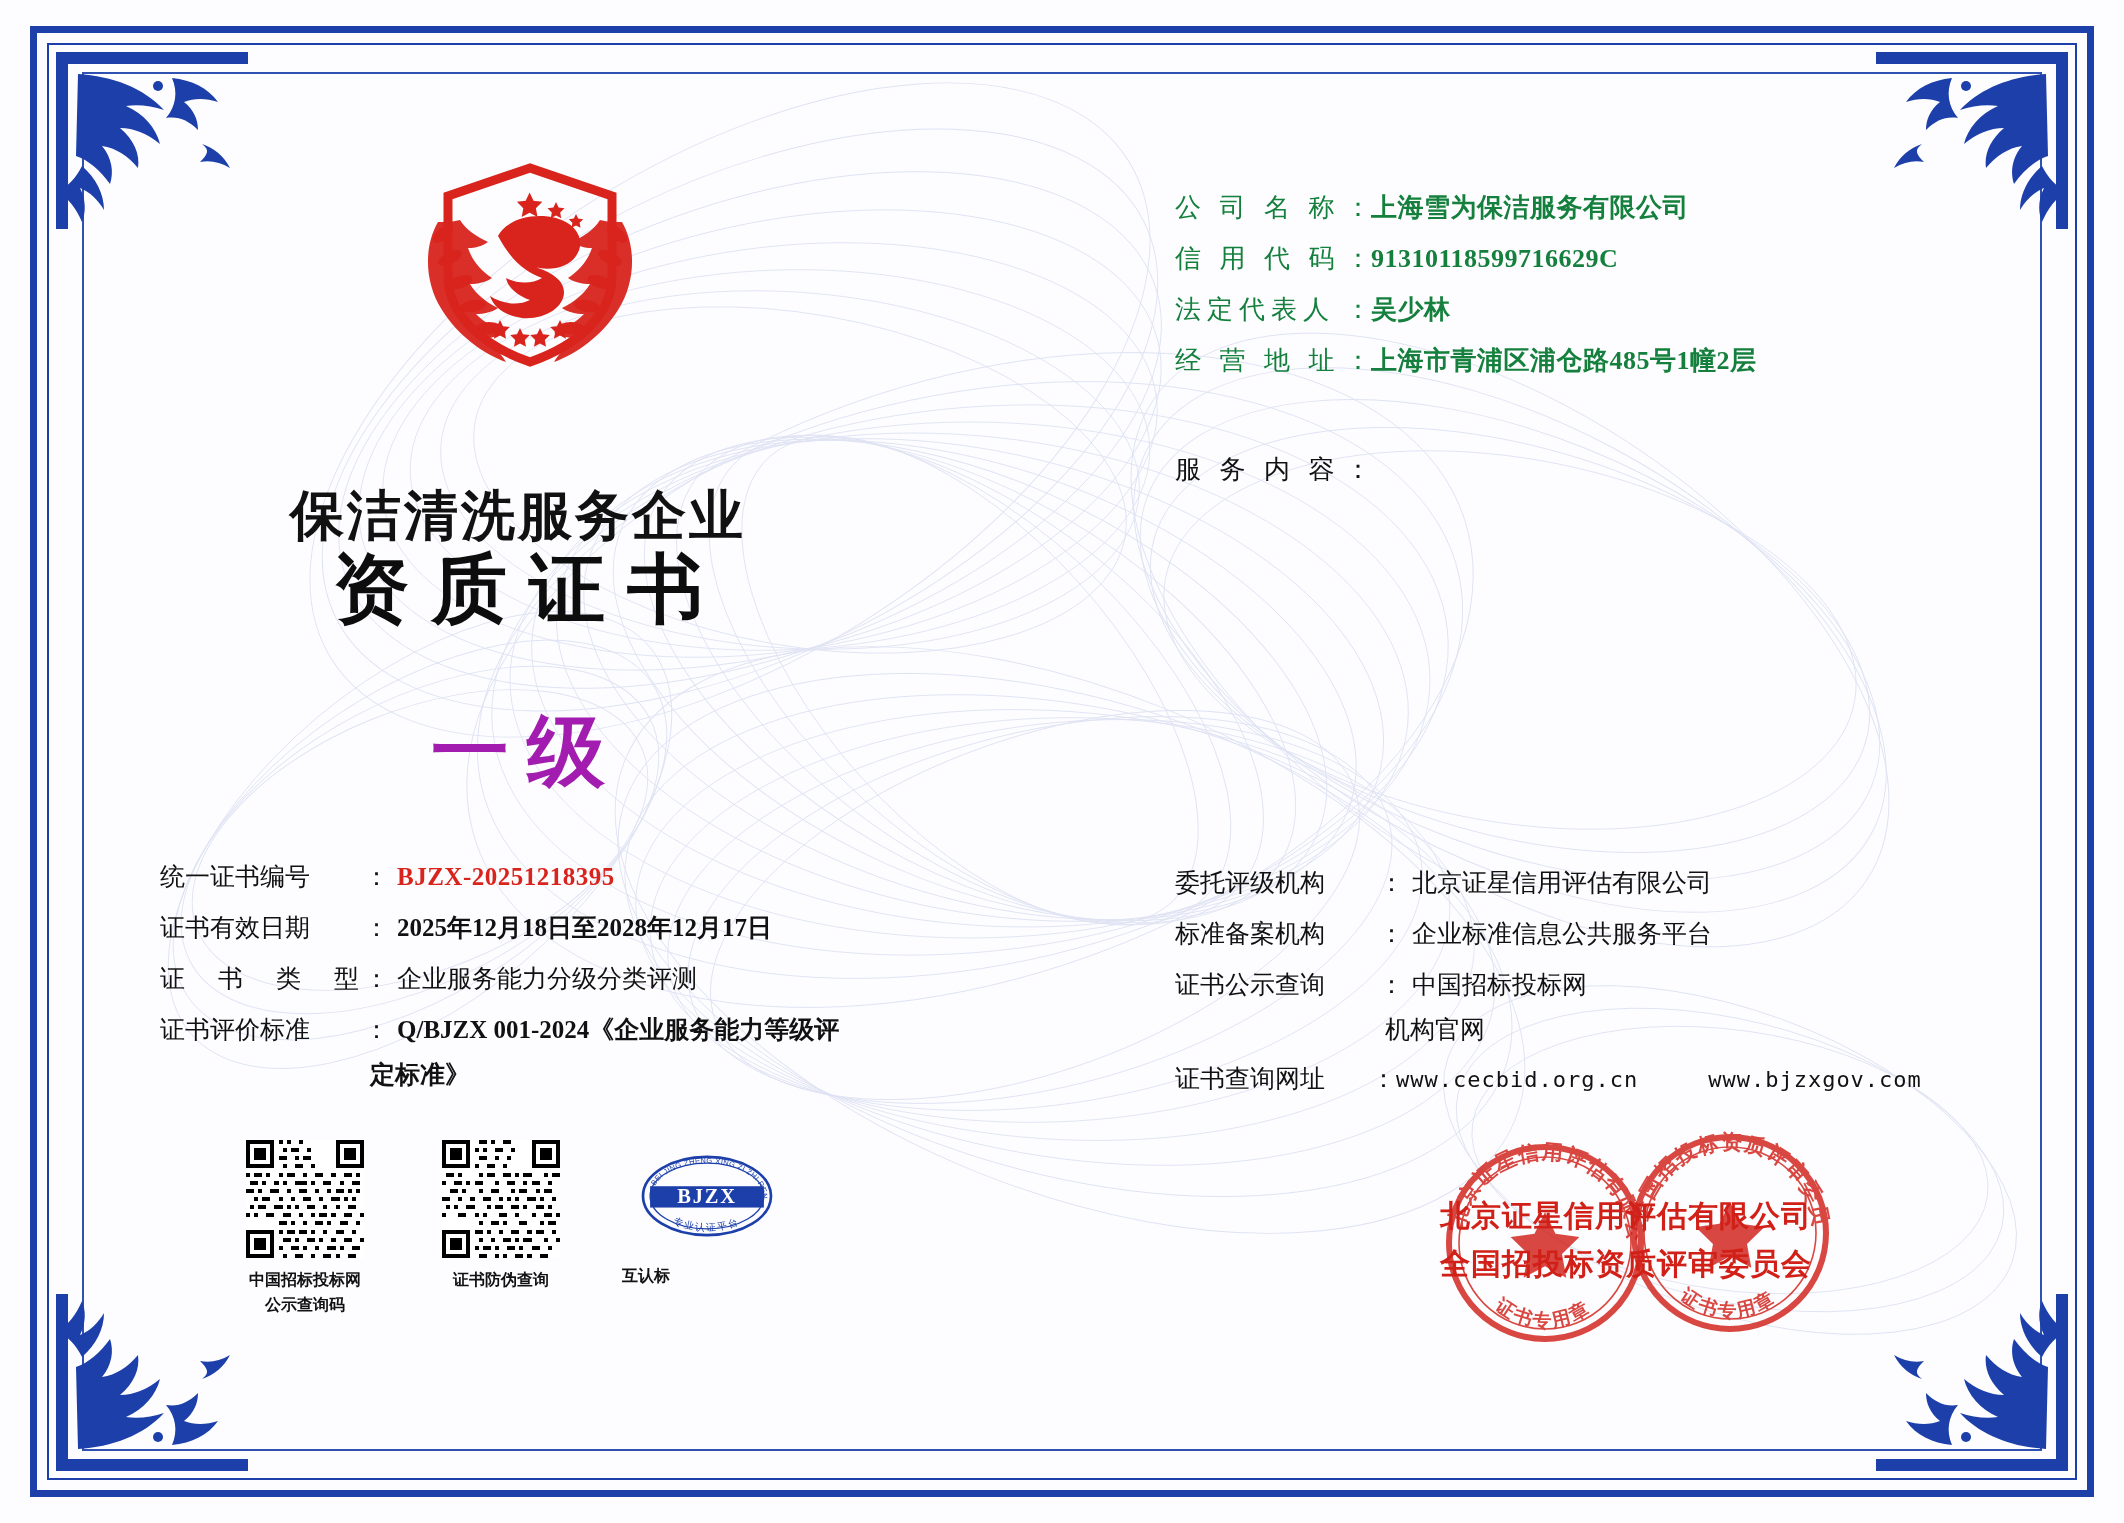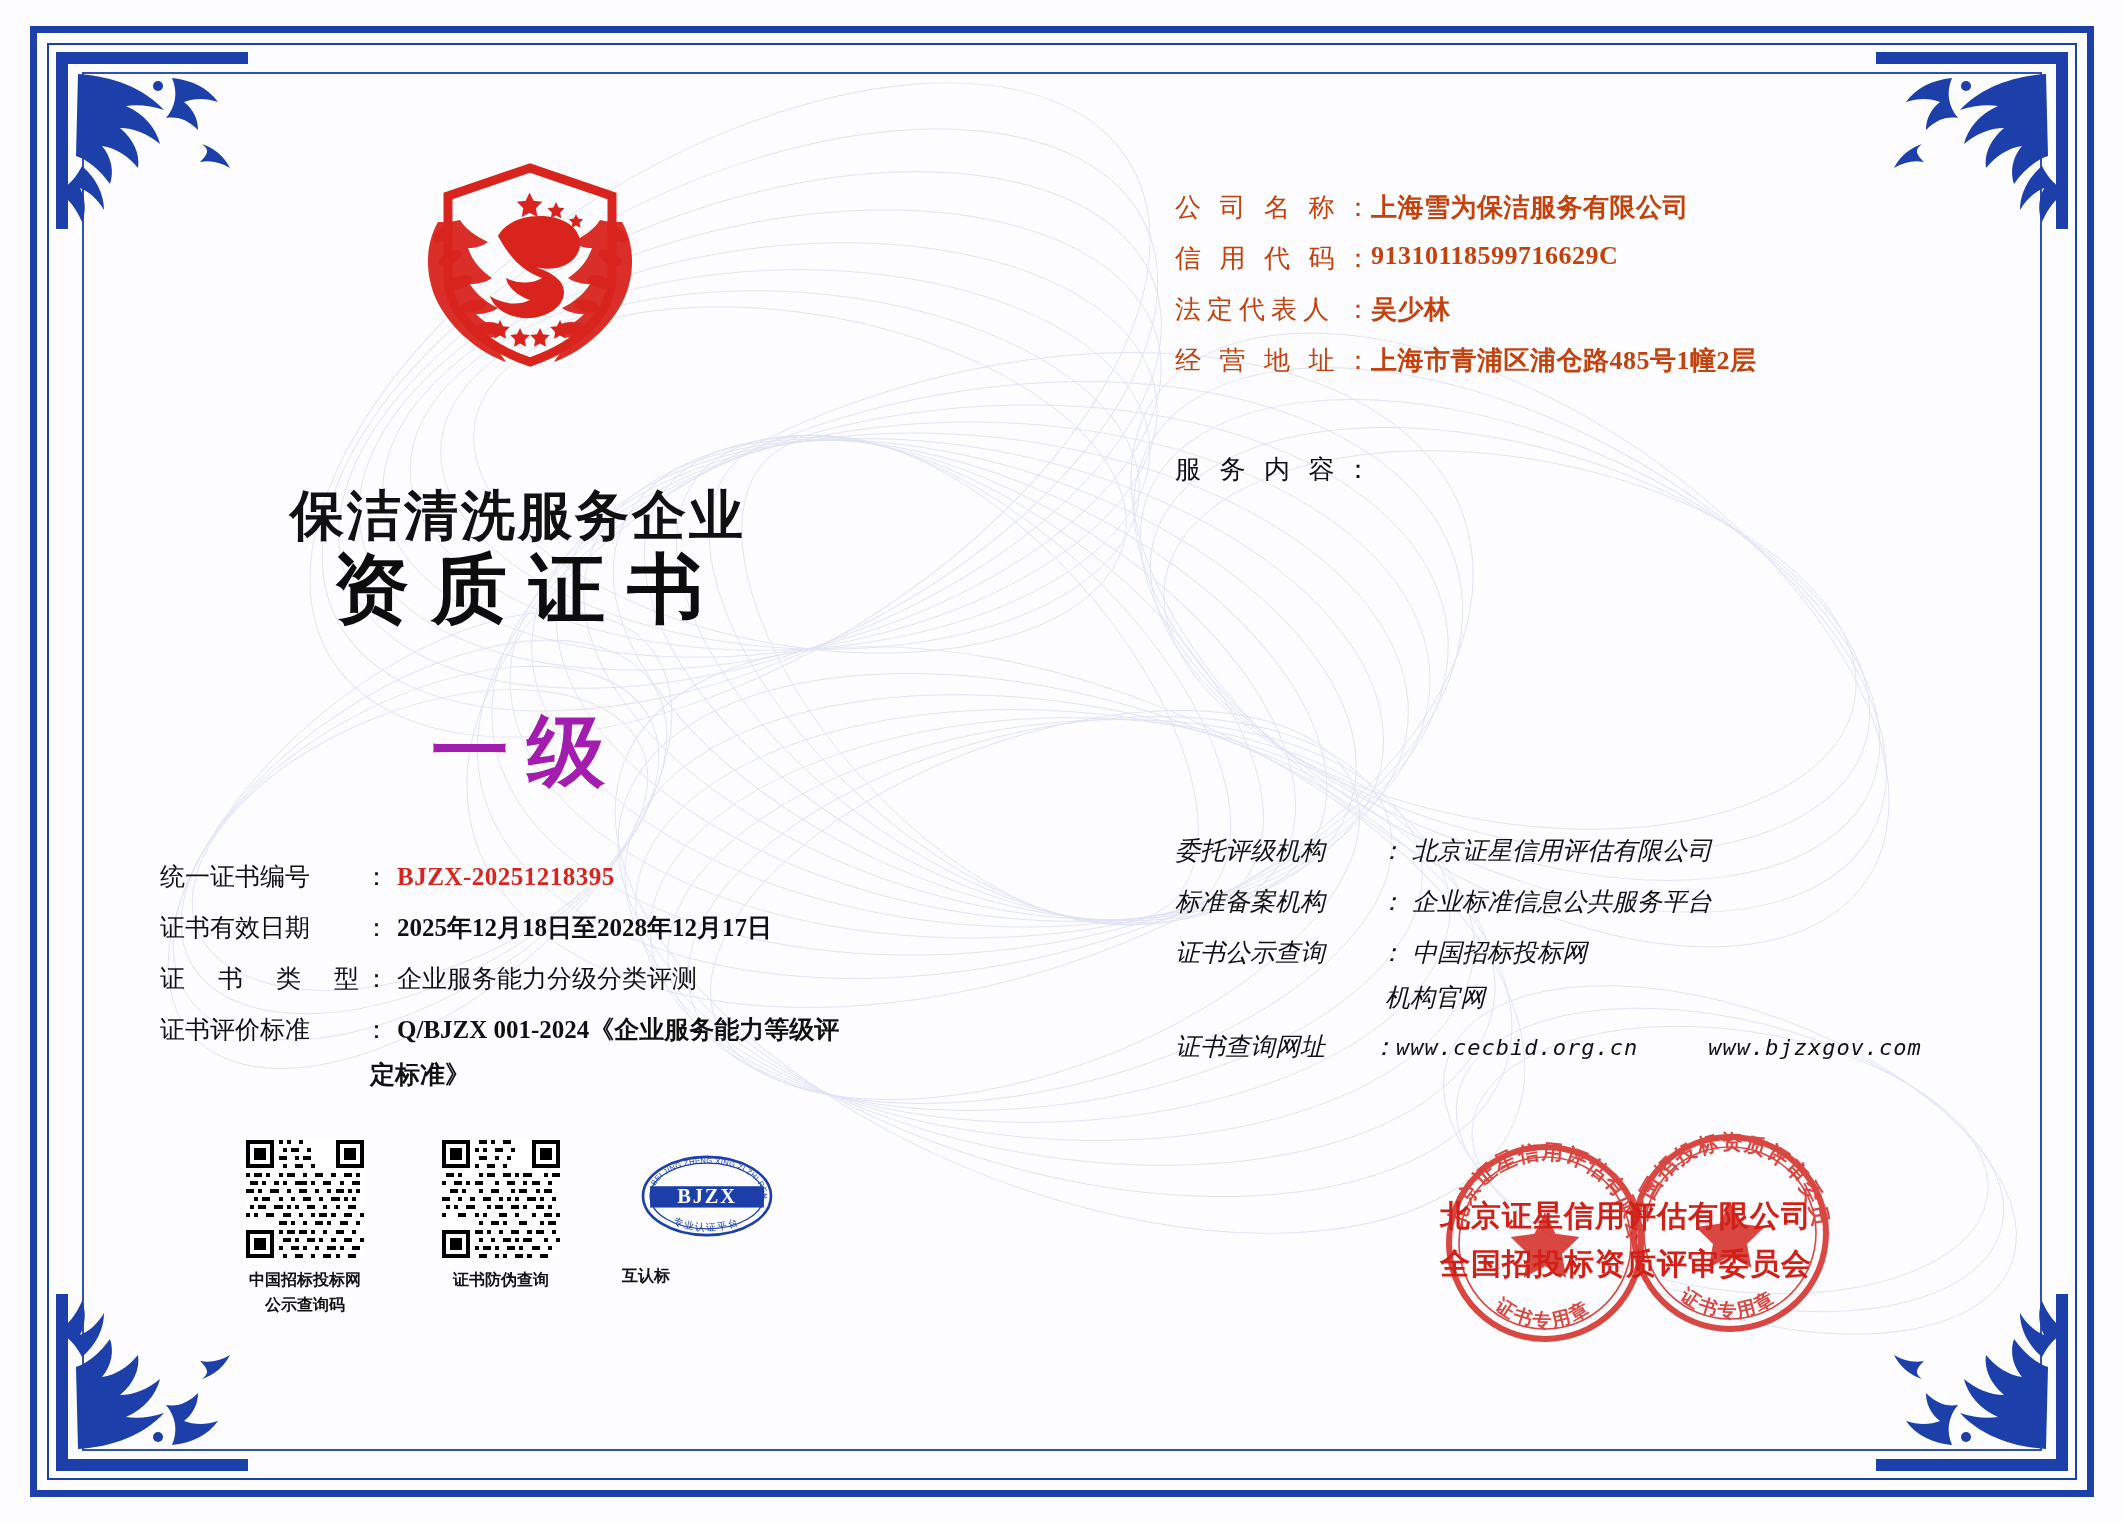--- a/index.html
+++ b/index.html
@@ -116,25 +116,25 @@
 
   
   .info-block {
     position: absolute;
     left: 1175px;
     top: 190px;
     width: 830px;
   }
   .info-row {
     display: flex;
-    align-items: flex-start;
+    align-items: center;
     margin-bottom: 16px;
     font-family: "Liberation Serif", serif;
     font-size: 26px;
-    color: #c2410c;
+    color: #15803d;
   }
   .info-label {
     width: 170px;
     flex: 0 0 170px;
     letter-spacing: 6px;
     white-space: nowrap;
   }
   .info-colon {
     flex: 0 0 16px;
     text-align: center;
@@ -166,23 +166,22 @@
   
   .detail-left {
     position: absolute;
     left: 160px;
     top: 860px;
     width: 810px;
   }
   .detail-right {
     position: absolute;
     left: 1175px;
-    top: 834px;
+    top: 866px;
     width: 850px;
-    font-style: italic;
   }
   .d-row {
     display: flex;
     align-items: baseline;
     margin-bottom: 18px;
     font-family: "Liberation Serif", serif;
     font-size: 25px;
     color: #111;
     gap: 8px;
   }

